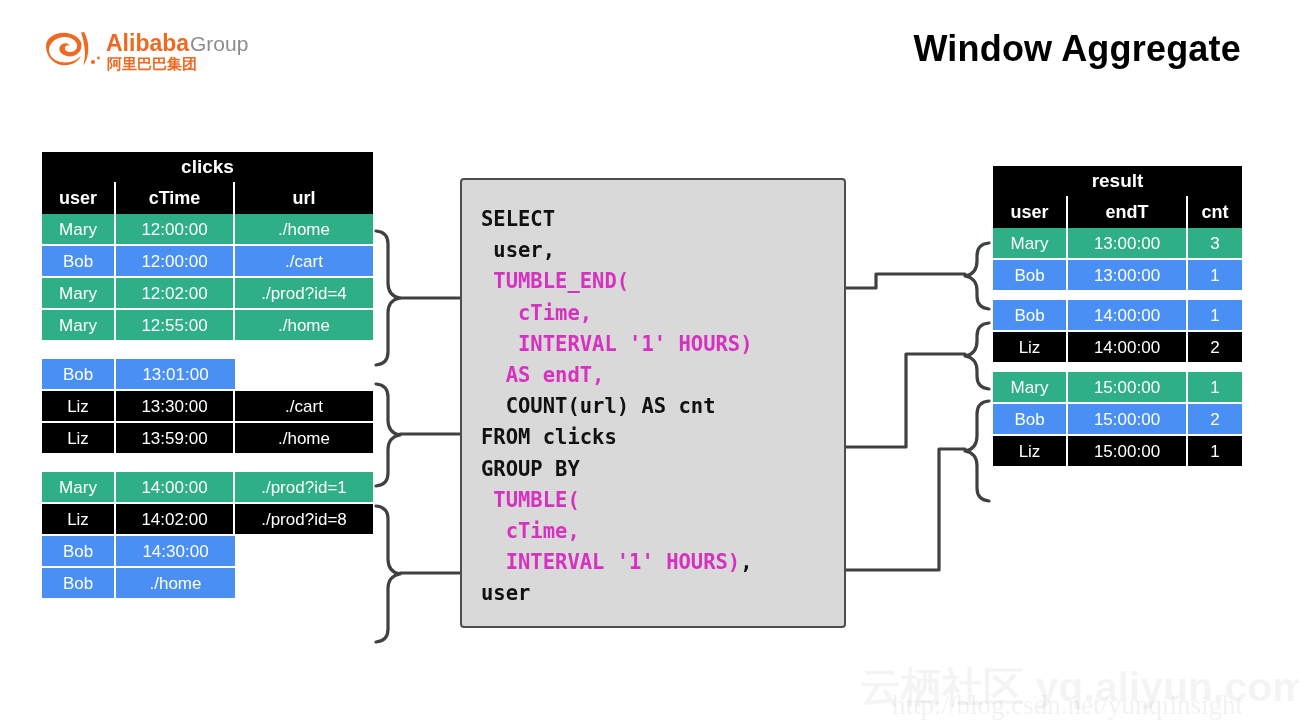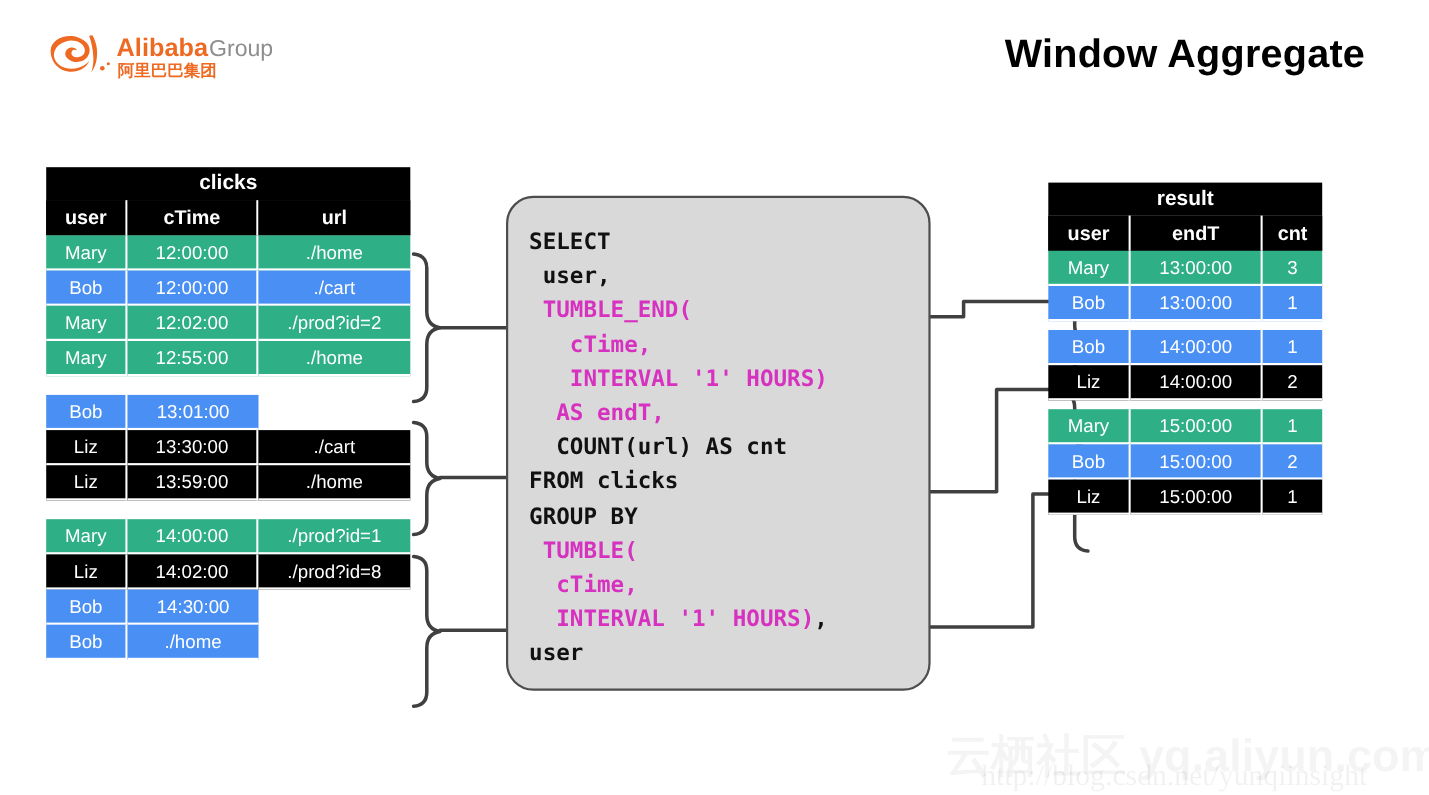--- a/index.html
+++ b/index.html
@@ -100,21 +100,21 @@
   #clicks-table .hdr-cell:nth-child(2),
   #clicks-table .dcell:nth-child(2) { width: 119px; }
   #clicks-table .hdr-cell:nth-child(3),
   #clicks-table .dcell:nth-child(3) { width: 138px; }
   #clicks-table .grp { margin-bottom: 17px; }
   #clicks-table .grp:last-child { margin-bottom: 0; }
 
   
   #result-table {
     position: absolute;
-    left: 953px;
+    left: 993px;
     top: 166px;
     width: 249px;
   }
   #result-table .hdr-cell:nth-child(1),
   #result-table .dcell:nth-child(1) { width: 75px; }
   #result-table .hdr-cell:nth-child(2),
   #result-table .dcell:nth-child(2) { width: 120px; }
   #result-table .hdr-cell:nth-child(3),
   #result-table .dcell:nth-child(3) { width: 54px; }
   #result-table .grp { margin-bottom: 8px; }
@@ -122,21 +122,21 @@
 
   
   #sql-box {
     position: absolute;
     left: 460px;
     top: 178px;
     width: 386px;
     height: 450px;
     background: #D9D9D9;
     border: 2px solid #4D4D4D;
-    border-radius: 25px;
+    border-radius: 4px;
     box-sizing: border-box;
   }
   #sql-code {
     position: absolute;
     left: 19px;
     top: 24px;
     margin: 0;
     font-family: "DejaVu Sans Mono", monospace;
     font-size: 20.5px;
     line-height: 31.2px;
@@ -251,21 +251,21 @@
             <div class="dcell c-green">./home</div>
           </div>
           <div class="drow">
             <div class="dcell c-blue">Bob</div>
             <div class="dcell c-blue">12:00:00</div>
             <div class="dcell c-blue">./cart</div>
           </div>
           <div class="drow">
             <div class="dcell c-green">Mary</div>
             <div class="dcell c-green">12:02:00</div>
-            <div class="dcell c-green">./prod?id=2</div>
+            <div class="dcell c-green">./prod?id=4</div>
           </div>
           <div class="drow">
             <div class="dcell c-green">Mary</div>
             <div class="dcell c-green">12:55:00</div>
             <div class="dcell c-green">./home</div>
           </div>
         </div>
         <div class="grp">
           <div class="drow">
             <div class="dcell c-blue">Bob</div>

